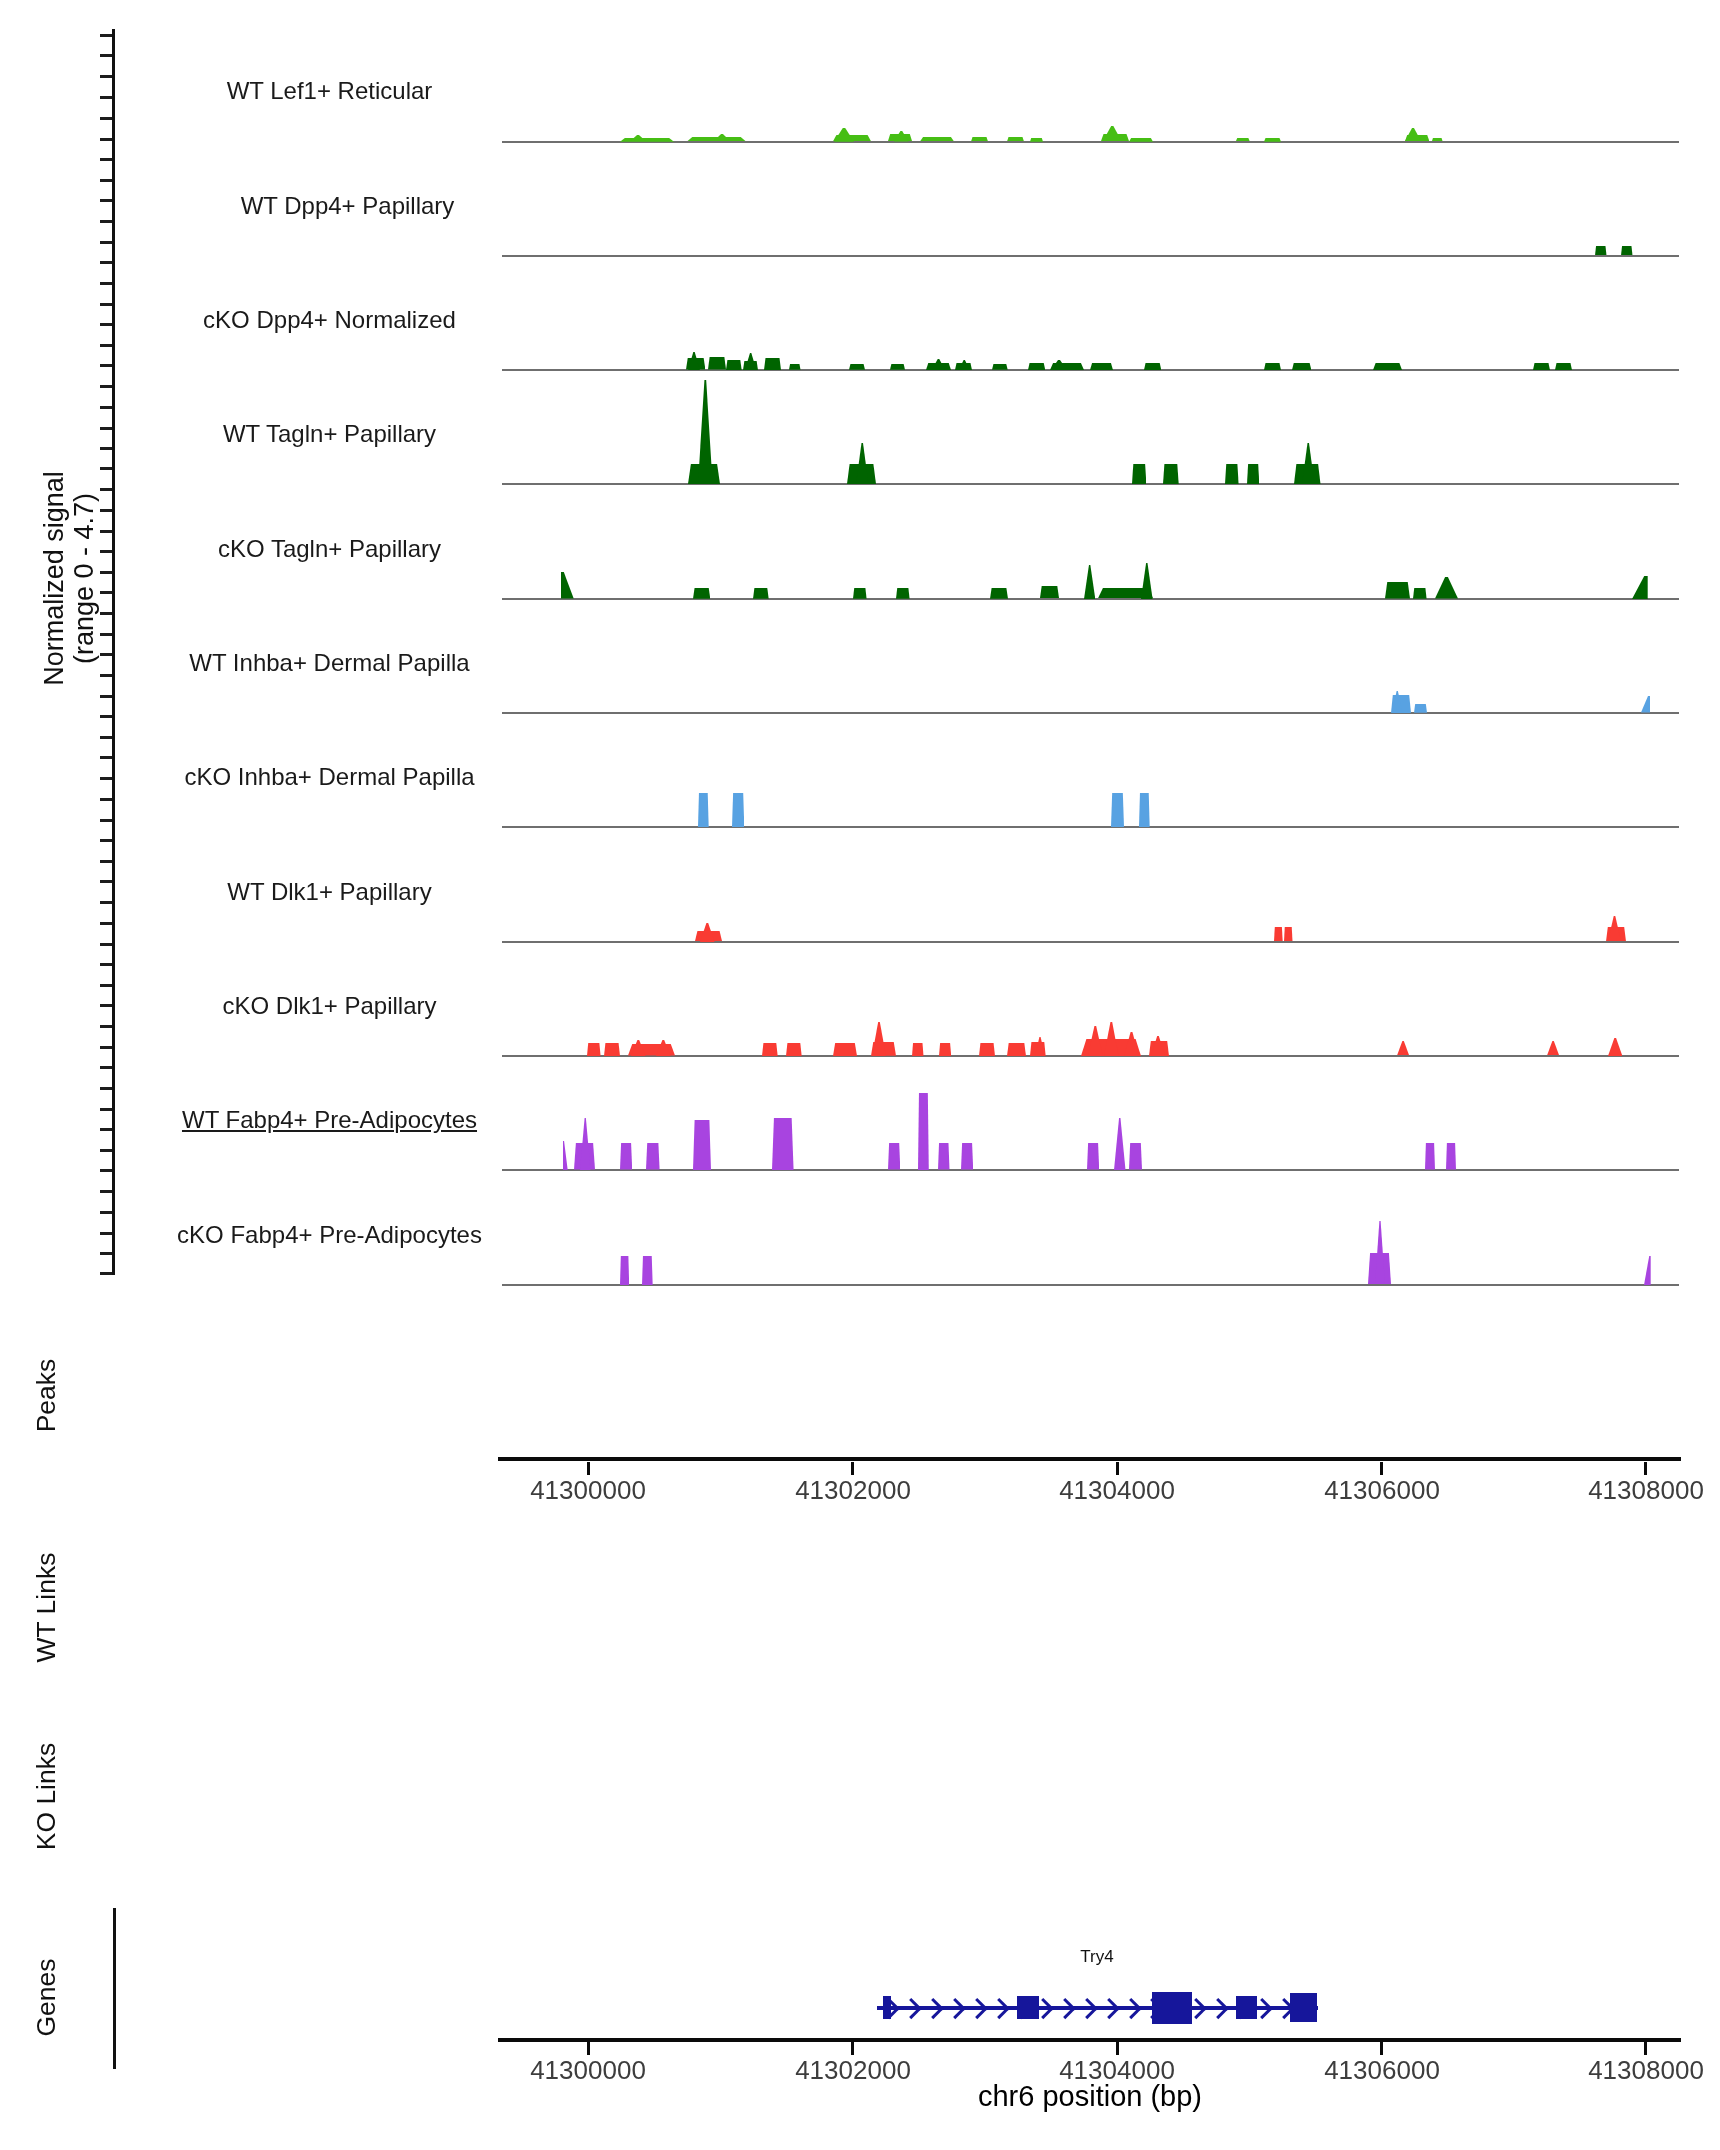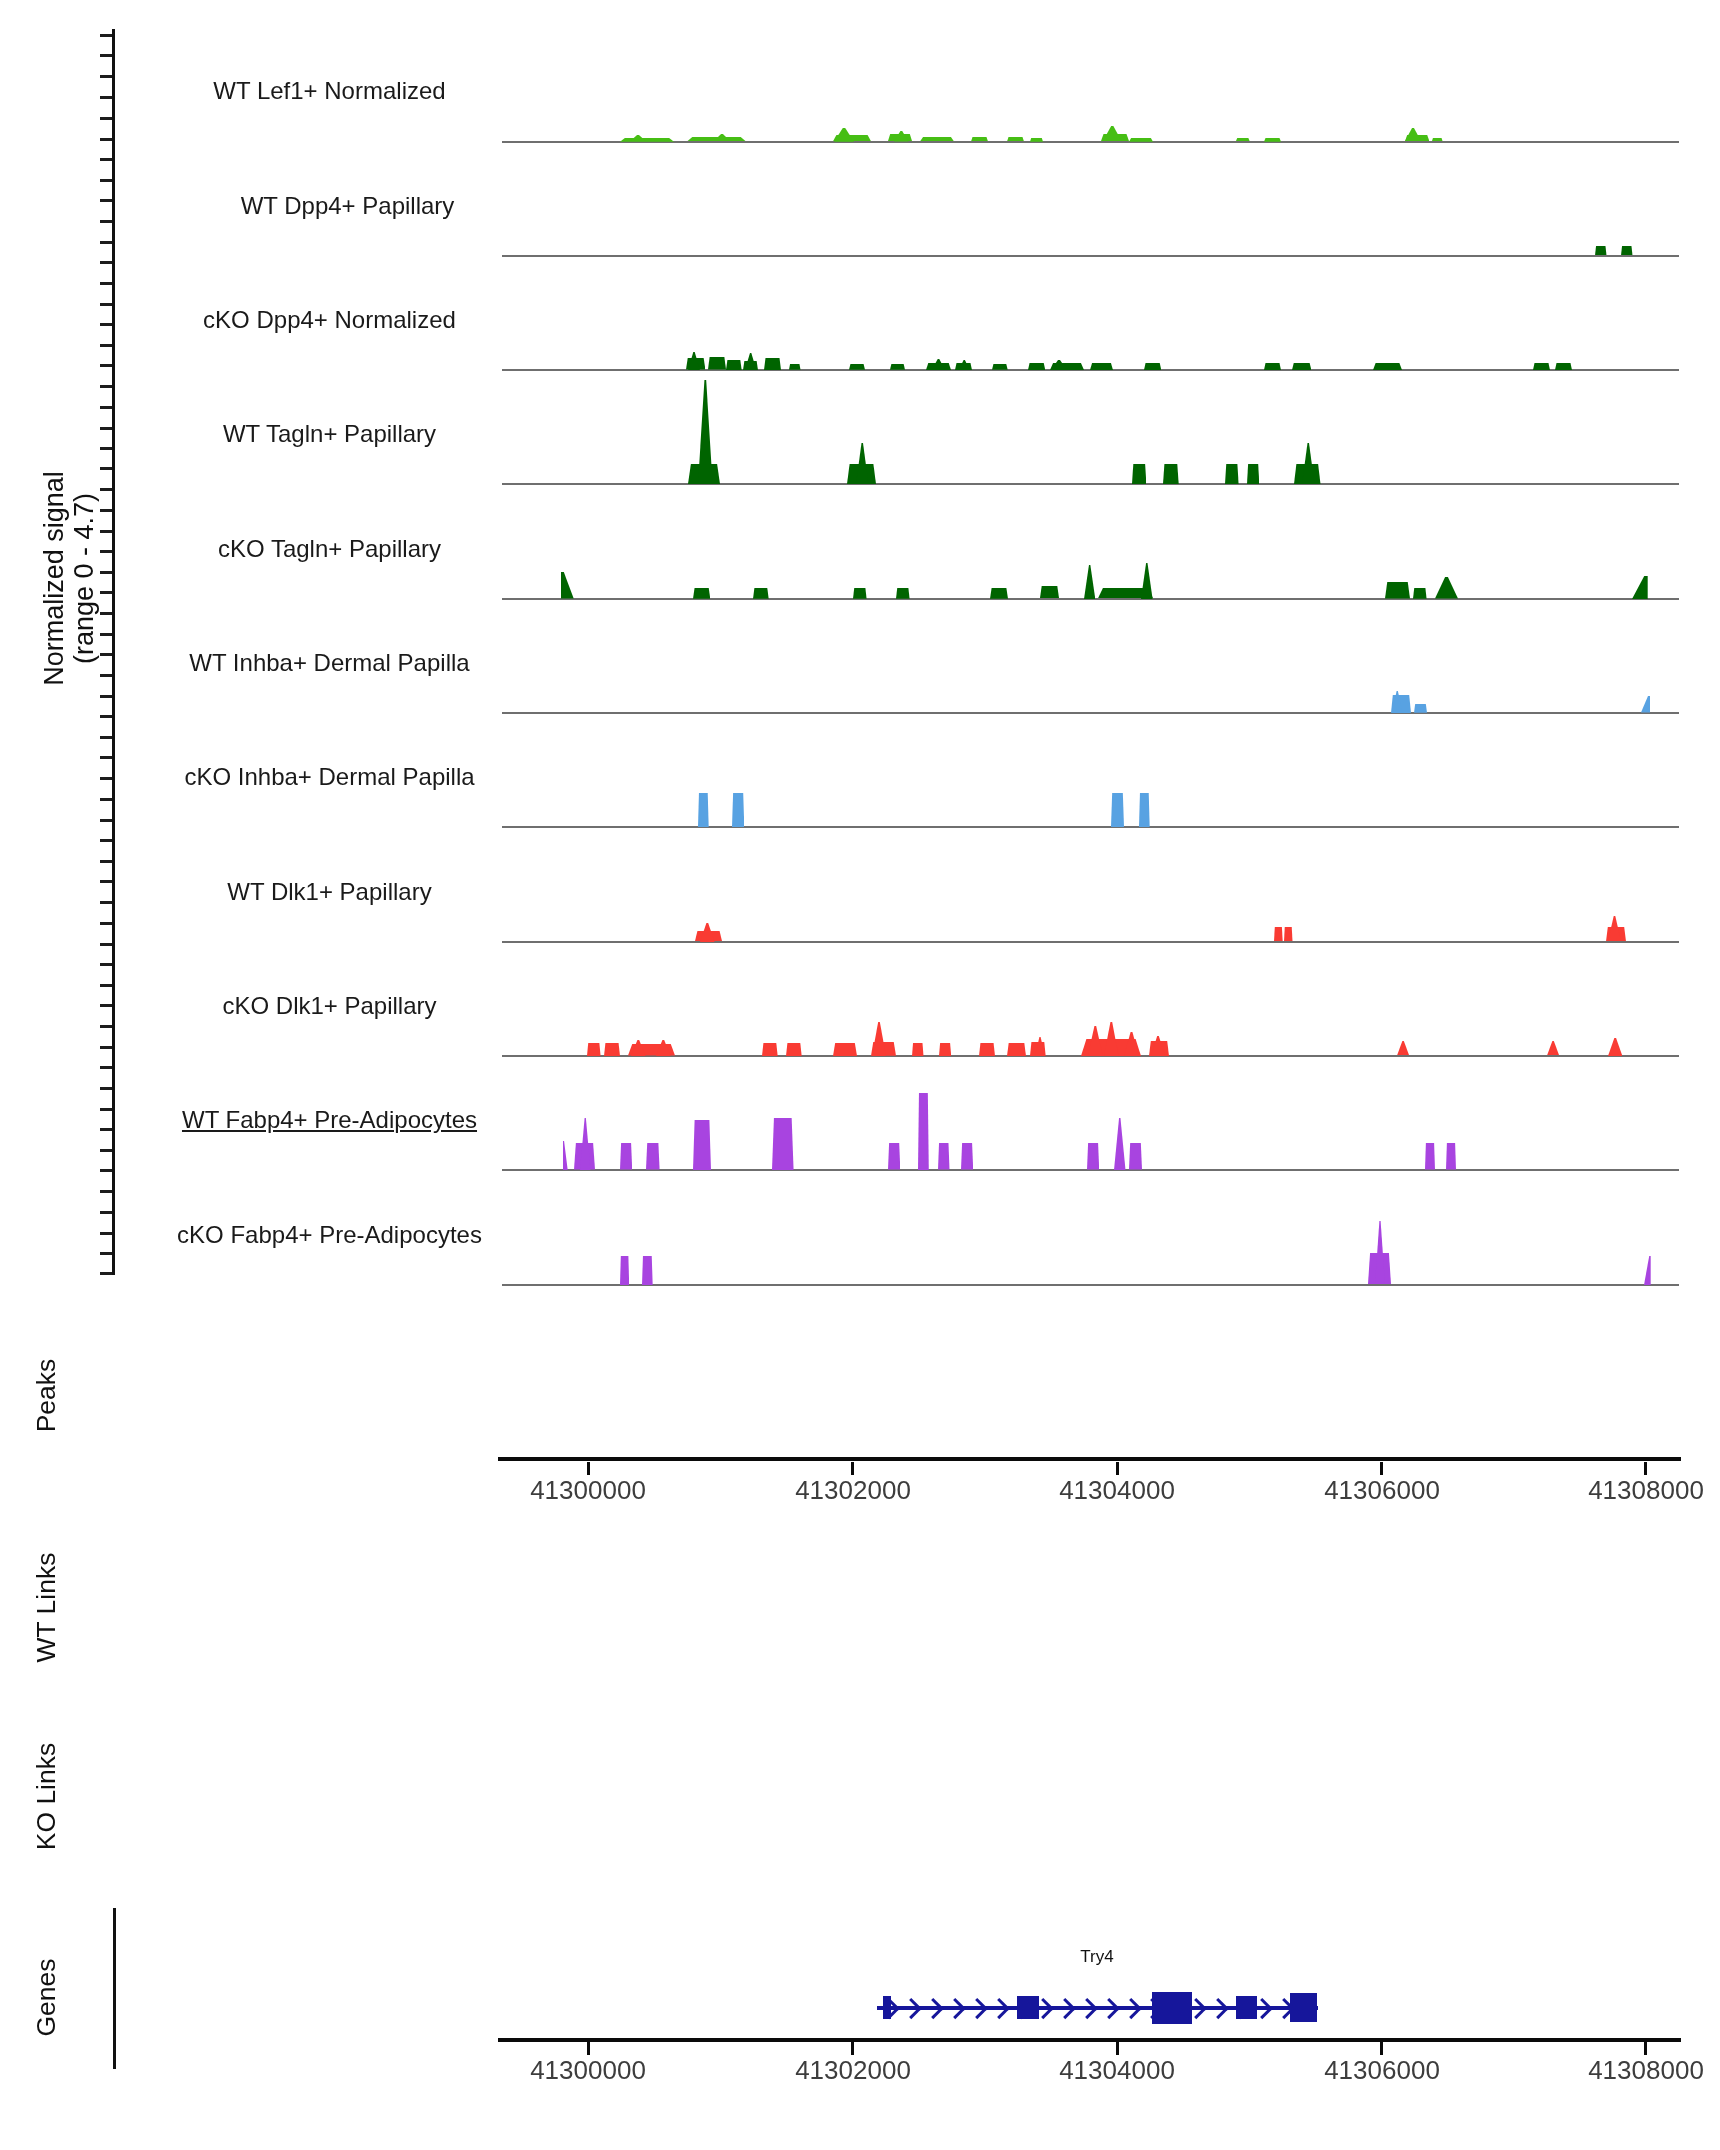--- a/index.html
+++ b/index.html
@@ -90,21 +90,21 @@
   <div class="abs rot ylab" style="left:-131px;top:563px;width:430px;">(range 0 - 4.7)</div>
 
   <div class="abs rot seclab" style="left:-169px;top:1380px;width:430px;">Peaks</div>
   <div class="abs rot seclab" style="left:-169px;top:1592px;width:430px;">WT Links</div>
   <div class="abs rot seclab" style="left:-169px;top:1781px;width:430px;">KO Links</div>
   <div class="abs rot seclab" style="left:-169px;top:1982px;width:430px;">Genes</div>
 
   <div class="abs" style="left:113px;top:1908px;width:2.9px;height:161px;background:#111;"></div>
 
   <div id="tracks" class="abs" style="left:0;top:0;">
-      <div class="track-label" style="position: absolute; left: 57px; top: 77px;">WT Lef1+ Normalized</div>
+      <div class="track-label" style="position: absolute; left: 57px; top: 77px;">WT Lef1+ Reticular</div>
       <div style="position: absolute; left: 502px; top: 141px; width: 1177px; height: 2.2px; background: rgb(111, 111, 111);"></div>
       <div style="position: absolute; left: 620px; top: 138px; width: 54px; height: 3.7px; background: rgb(70, 190, 20); clip-path: polygon(0px 100%, 9% 0px, 91% 0px, 100% 100%);"></div>
       <div style="position: absolute; left: 630px; top: 135px; width: 16px; height: 6.2px; background: rgb(70, 190, 20); clip-path: polygon(0px 100%, 44% 0px, 56% 0px, 100% 100%);"></div>
       <div style="position: absolute; left: 687px; top: 137px; width: 59px; height: 4.4px; background: rgb(70, 190, 20); clip-path: polygon(0px 100%, 9% 0px, 91% 0px, 100% 100%);"></div>
       <div style="position: absolute; left: 714px; top: 134px; width: 16px; height: 6.9px; background: rgb(70, 190, 20); clip-path: polygon(0px 100%, 44% 0px, 56% 0px, 100% 100%);"></div>
       <div style="position: absolute; left: 833px; top: 135px; width: 38px; height: 6.2px; background: rgb(70, 190, 20); clip-path: polygon(0px 100%, 9% 0px, 91% 0px, 100% 100%);"></div>
       <div style="position: absolute; left: 834px; top: 128px; width: 20px; height: 13.7px; background: rgb(70, 190, 20); clip-path: polygon(0px 100%, 44% 0px, 56% 0px, 100% 100%);"></div>
       <div style="position: absolute; left: 888px; top: 134px; width: 24px; height: 7px; background: rgb(70, 190, 20); clip-path: polygon(0px 100%, 9% 0px, 91% 0px, 100% 100%);"></div>
       <div style="position: absolute; left: 894px; top: 131px; width: 14.6px; height: 10.5px; background: rgb(70, 190, 20); clip-path: polygon(0px 100%, 44% 0px, 56% 0px, 100% 100%);"></div>
       <div style="position: absolute; left: 920px; top: 137px; width: 34px; height: 4.4px; background: rgb(70, 190, 20); clip-path: polygon(0px 100%, 9% 0px, 91% 0px, 100% 100%);"></div>
@@ -301,14 +301,15 @@
       <div class="chev" style="position: absolute; left: 1299px; top: 2001px; border-top-color: rgb(22, 22, 155); border-right-color: rgb(22, 22, 155);"></div>
       <div style="position: absolute; left: 883px; top: 1996px; width: 7.8px; height: 23px; background: rgb(22, 22, 155);"></div>
       <div style="position: absolute; left: 1017px; top: 1996px; width: 22px; height: 23px; background: rgb(22, 22, 155);"></div>
       <div style="position: absolute; left: 1152px; top: 1992px; width: 40px; height: 32px; background: rgb(22, 22, 155);"></div>
       <div style="position: absolute; left: 1236px; top: 1996px; width: 21px; height: 23px; background: rgb(22, 22, 155);"></div>
       <div style="position: absolute; left: 1290px; top: 1993px; width: 26.6px; height: 29px; background: rgb(22, 22, 155);"></div>
     </div>
 
   <div class="abs genename" style="left:1018px;top:1947px;">Try4</div>
 
+  <div class="abs xlab" style="left:803px;top:2080px;">chr6 position (bp)</div>
 </div>
 
 
 </body></html>

